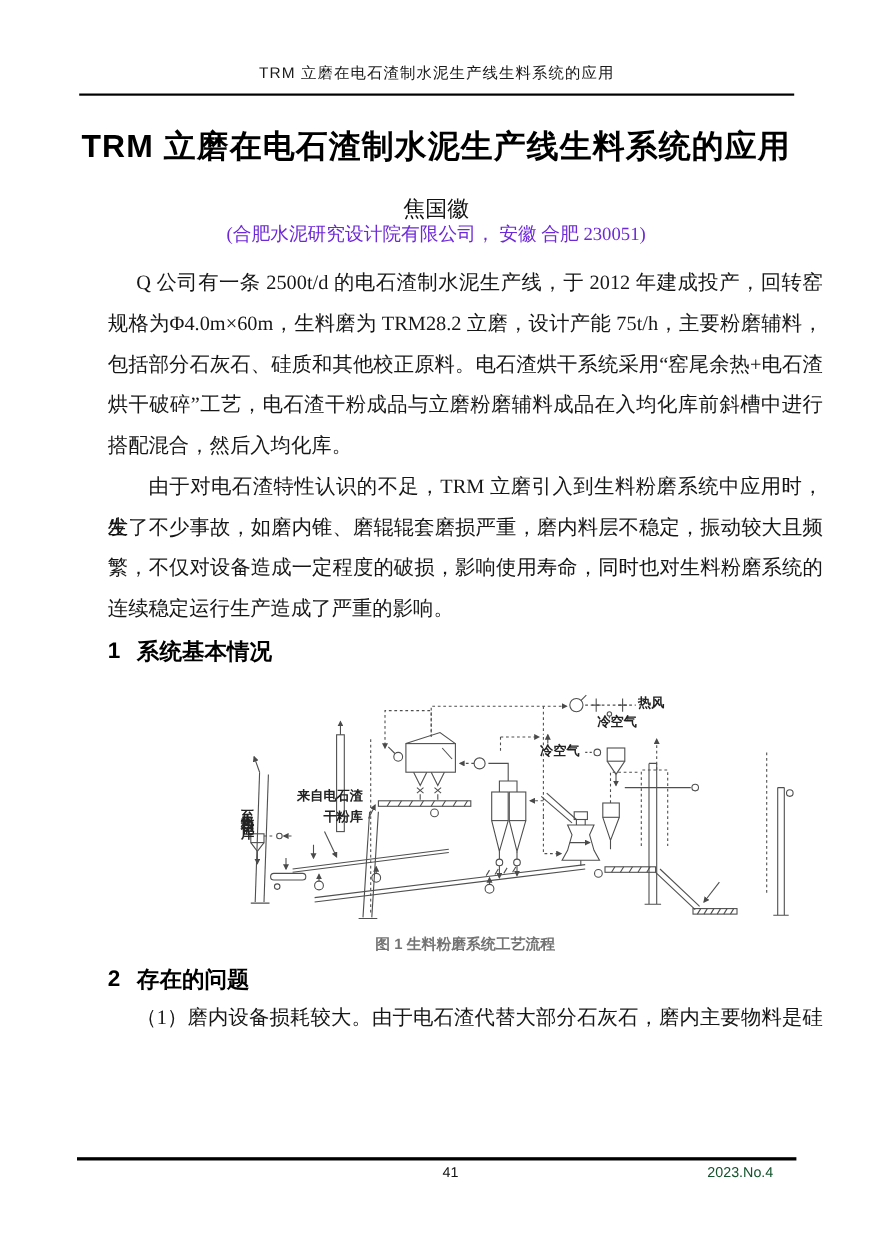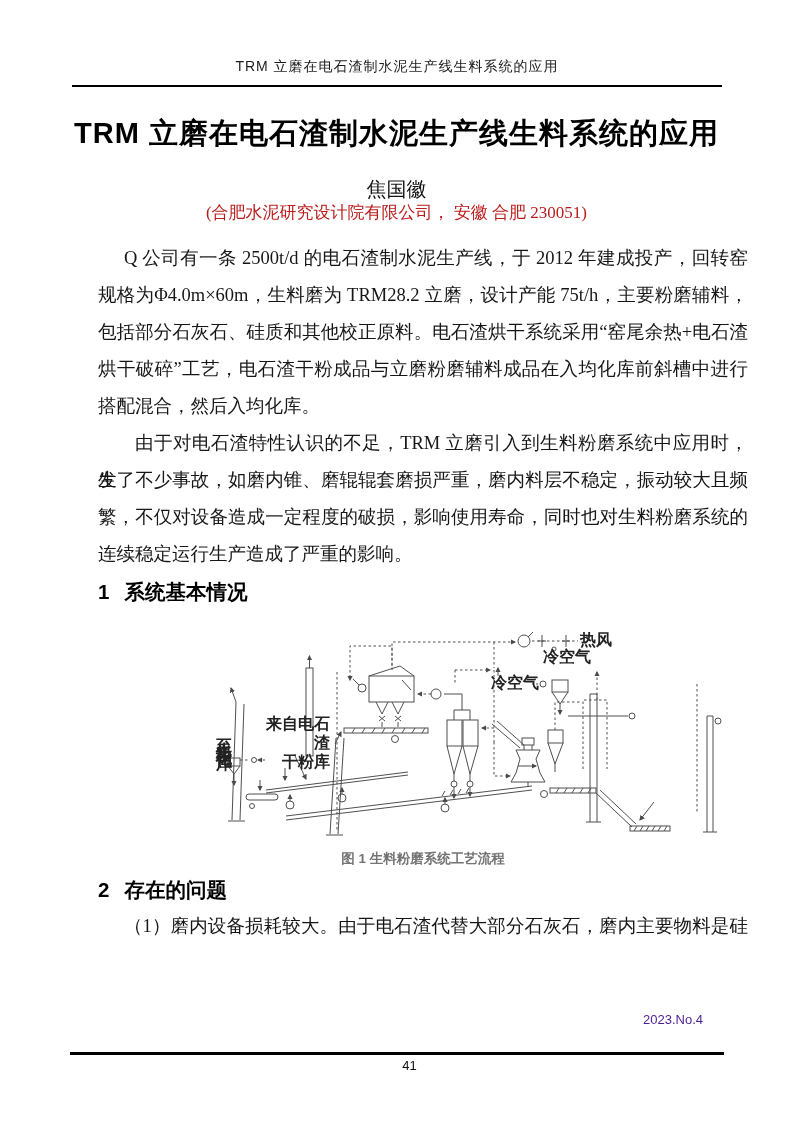--- a/index.html
+++ b/index.html
@@ -7,45 +7,45 @@
        font-family:"Liberation Serif","DejaVu Serif",serif;color:#1b1b1b;}
   .abs{position:absolute;}
   
   .running-head{top:58px;left:72px;right:71px;text-align:center;font-size:14px;
     font-family:"Liberation Sans","DejaVu Sans",sans-serif;color:#1a1a1a;letter-spacing:1px;}
   .head-rule{top:85px;left:72px;right:71px;border-top:2px solid #000;height:0;}
   
   .article-title{top:114px;left:30px;right:30px;text-align:center;font-size:29px;font-weight:bold;
     font-family:"Liberation Sans","DejaVu Sans",sans-serif;color:#000;letter-spacing:1px;}
   .author{top:176px;left:0;right:0;text-align:center;font-size:20px;color:#111;}
-  .affiliation{top:201px;left:0;right:0;text-align:center;font-size:17px;color:#b91c1c;}
+  .affiliation{top:201px;left:0;right:0;text-align:center;font-size:17px;color:#6d28d9;}
   
   .content{top:240px;left:72px;width:650px;margin-left:26px;}
   .tl{display:block;height:37px;line-height:37px;font-size:18.5px;text-align:justify;
       text-align-last:justify;white-space:normal;color:#161616;}
   .tl.lastline{text-align-last:left;}
   .ind2{text-indent:2em;}
   .ind14{text-indent:1.4em;}
   .sec{height:37px;display:flex;align-items:center;font-family:"Liberation Sans","DejaVu Sans",sans-serif;
        font-weight:bold;font-size:20.5px;color:#000;}
   .sec .num{margin-right:15px;}
   
   .fig{position:relative;width:545px;height:220px;margin-left:104px;margin-top:14px;}
   .fig svg{position:absolute;left:0;top:0;}
   .fig-label{position:absolute;font-family:"Liberation Sans","DejaVu Sans",sans-serif;
-     font-weight:bold;font-size:16px;color:#222;line-height:19px;white-space:nowrap;}
+     font-weight:bold;font-size:12px;color:#222;line-height:19px;white-space:nowrap;}
   .v-label{writing-mode:vertical-rl;text-orientation:upright;letter-spacing:3px;}
   .from-bin{text-align:right;white-space:normal;width:74px;}
   .figcap{height:24px;margin-top:3px;text-align:center;font-family:"Liberation Sans","DejaVu Sans",sans-serif;
      font-weight:bold;font-size:13.5px;color:#737373;line-height:24px;}
   
   .foot-rule{top:1052px;left:70px;right:69px;height:2.5px;background:#000;}
   .page-num{top:1058px;left:26px;right:0;text-align:center;font-size:13px;
      font-family:"Liberation Sans","DejaVu Sans",sans-serif;color:#111;}
-  .issue{top:1012px;right:90px;font-size:13px;font-family:"Liberation Sans","DejaVu Sans",sans-serif;color:#4c1d95;}
+  .issue{top:1058px;right:90px;font-size:13px;font-family:"Liberation Sans","DejaVu Sans",sans-serif;color:#14532d;}
 </style>
 </head>
 <body>
 
 <div>
 
   <div class="abs running-head">TRM 立磨在电石渣制水泥生产线生料系统的应用</div>
   <div class="abs head-rule"></div>
 
   <div class="abs article-title">TRM 立磨在电石渣制水泥生产线生料系统的应用</div>

